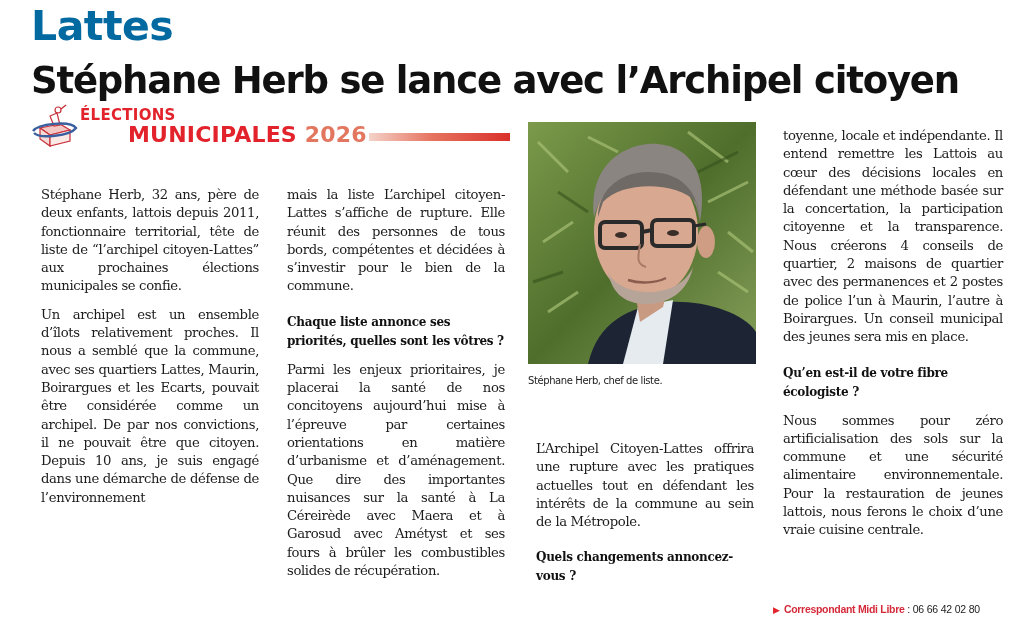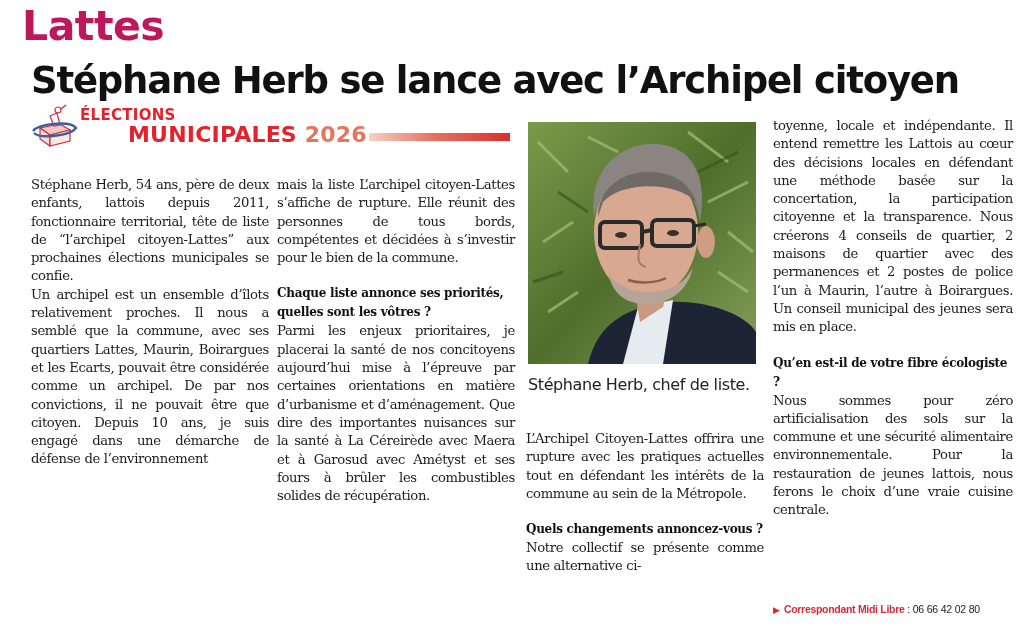--- a/index.html
+++ b/index.html
@@ -1,22 +1,22 @@
 <!DOCTYPE html>
 <html><head>
   <meta charset="utf-8">
   <style>
     * { box-sizing: border-box; margin: 0; padding: 0; }
     html, body { width: 1028px; height: 641px; background: #ffffff; overflow: hidden; }
     body { position: relative; color: #1b1b1b; font-family: "DejaVu Serif", serif; }
 
     .kicker {
-      position: absolute; left: 22px; top: 2px;
+      position: absolute; left: 31px; top: 2px;
       font-family: "DejaVu Sans", sans-serif; font-weight: bold;
-      font-size: 41px; color: #be185d; letter-spacing: -0.5px; line-height: 48px;
+      font-size: 41px; color: #0369a1; letter-spacing: -0.5px; line-height: 48px;
     }
     .headline {
       position: absolute; left: 31px; top: 58px;
       font-family: "DejaVu Sans", sans-serif; font-weight: bold;
       font-size: 37px; color: #111; letter-spacing: -1.2px; line-height: 46px; white-space: nowrap;
     }
 
     .banner { position: absolute; left: 30px; top: 104px; width: 480px; height: 48px; }
     .banner .logo { position: absolute; left: 0; top: 0; width: 48px; height: 46px; }
     .banner .elections {
@@ -33,39 +33,39 @@
     .banner .rule {
       position: absolute; left: 339px; top: 29px; width: 141px; height: 8px;
       background: linear-gradient(to right, #f4d2c8, #e6735f 45%, #d9302b);
     }
 
     .col {
       position: absolute; top: 176px; width: 238px;
       font-family: "DejaVu Serif", serif; font-size: 13.2px; line-height: 18.3px;
       color: #1b1b1b; text-align: justify; hyphens: manual; letter-spacing: -0.35px;
     }
-    .col p { margin: 0; }
+    .col p { margin: 10px; }
     .col .q {
       font-family: "DejaVu Sans", sans-serif; font-weight: bold; font-size: 14px;
       line-height: 19px; letter-spacing: -0.3px; text-align: left; color: #111;
       margin-top: 17px;
     }
     .col .q.serif { font-family: "DejaVu Serif", serif; font-size: 12px; }
     .col1 { left: 31px; }
     .col2 { left: 277px; }
     .col3 { left: 526px; top: 430px; }
     .col4 { left: 773px; top: 117px; width: 240px; }
 
     .photo {
       position: absolute; left: 528px; top: 122px; width: 228px; height: 242px;
       overflow: hidden; background: #5b7a3a;
     }
     .caption {
       position: absolute; left: 528px; top: 375px;
-      font-family: "DejaVu Sans", sans-serif; font-size: 16px; color: #222; letter-spacing: -0.4px;
+      font-family: "DejaVu Sans", sans-serif; font-size: 10px; color: #222; letter-spacing: -0.4px;
     }
 
     .credit {
       position: absolute; left: 773px; top: 603px;
       font-family: "Liberation Sans", sans-serif; font-size: 10.5px; white-space: nowrap;
     }
     .credit .arrow { color: #e3232b; font-size: 9px; margin-right: 4px; }
     .credit .label { color: #d42a3a; font-weight: bold; letter-spacing: -0.3px; }
     .credit .phone { color: #222; letter-spacing: -0.2px; }
   </style>
@@ -87,21 +87,21 @@
   </svg>
   <div class="elections">ÉLECTIONS</div>
   <div class="municipales">
     <span>MUNICIPALES</span>
     <span class="year">2026</span>
   </div>
   <div class="rule"></div>
 </div>
 
 <div class="col col1">
-  <p>Stéphane Herb, 54 ans, père de deux enfants, lattois depuis 2011, fonctionnaire territorial, tête de liste de “l’archipel citoyen-Lattes” aux prochaines élections municipales se confie.</p>
+  <p>Stéphane Herb, 32 ans, père de deux enfants, lattois depuis 2011, fonctionnaire territorial, tête de liste de “l’archipel citoyen-Lattes” aux prochaines élections municipales se confie.</p>
   <p>Un archipel est un ensemble d’îlots relativement proches. Il nous a semblé que la commune, avec ses quartiers Lattes, Maurin, Boirargues et les Ecarts, pouvait être considérée comme un archipel. De par nos convictions, il ne pouvait être que citoyen. Depuis 10 ans, je suis engagé dans une démarche de défense de l’environnement</p>
 </div>
 
 <div class="col col2">
   <p>mais la liste L’archipel citoyen-Lattes s’affiche de rupture. Elle réunit des personnes de tous bords, compétentes et décidées à s’investir pour le bien de la commune.</p>
   <p class="q serif">Chaque liste annonce ses priorités, quelles sont les vôtres ?</p>
   <p>Parmi les enjeux prioritaires, je placerai la santé de nos concitoyens aujourd’hui mise à l’épreuve par certaines orientations en matière d’urbanisme et d’aménagement. Que dire des importantes nuisances sur la santé à La Céreirède avec Maera et à Garosud avec Amétyst et ses fours à brûler les combustibles solides de récupération.</p>
 </div>
 
 <div class="photo">
@@ -146,21 +146,20 @@
     <ellipse cx="145" cy="111" rx="6" ry="3" fill="#3a2e28"></ellipse>
     <path d="M112 122 C110 135, 108 142, 118 145" stroke="#a97a66" stroke-width="2" fill="none"></path>
     <path d="M100 158 C112 162, 128 161, 138 156" stroke="#8b5d4e" stroke-width="2.5" fill="none"></path>
   </svg>
 </div>
 <div class="caption">Stéphane Herb, chef de liste.</div>
 
 <div class="col col3">
   <p>L’Archipel Citoyen-Lattes offrira une rupture avec les pratiques actuelles tout en défendant les intérêts de la commune au sein de la Métropole.</p>
   <p class="q serif">Quels changements annoncez-vous ?</p>
-  <p>Notre collectif se présente comme une alternative ci-</p>
 </div>
 
 <div class="col col4">
   <p>toyenne, locale et indépendante. Il entend remettre les Lattois au cœur des décisions locales en défendant une méthode basée sur la concertation, la participation citoyenne et la transparence. Nous créerons 4 conseils de quartier, 2 maisons de quartier avec des permanences et 2 postes de police l’un à Maurin, l’autre à Boirargues. Un conseil municipal des jeunes sera mis en place.</p>
   <p class="q serif">Qu’en est-il de votre fibre écologiste ?</p>
   <p>Nous sommes pour zéro artificialisation des sols sur la commune et une sécurité alimentaire environnementale. Pour la restauration de jeunes lattois, nous ferons le choix d’une vraie cuisine centrale.</p>
 </div>
 
 <div class="credit">
   <span class="arrow">▶</span><span class="label">Correspondant Midi Libre</span><span class="phone"> : </span><span class="phone">06 66 42 02 80</span>

